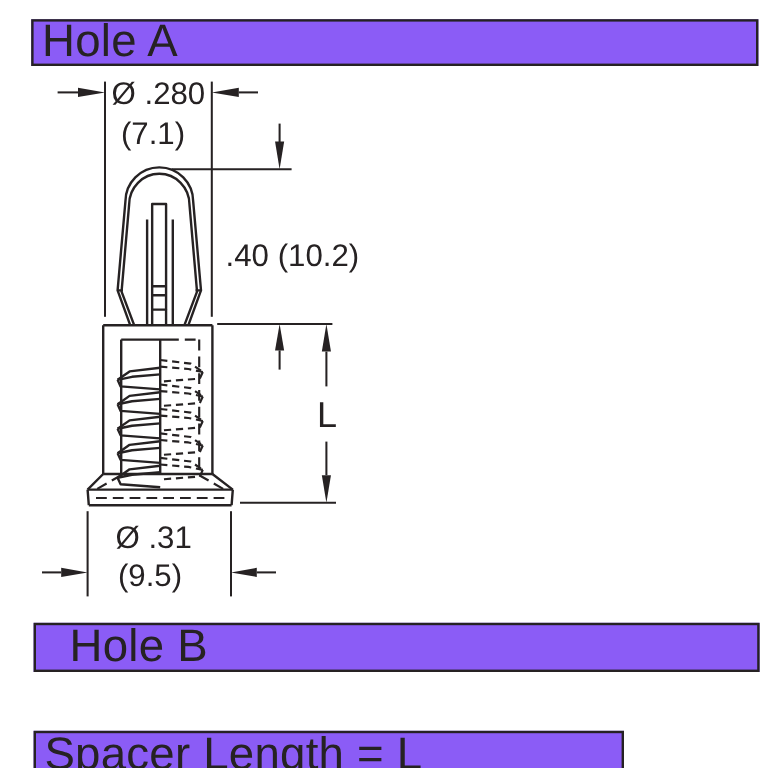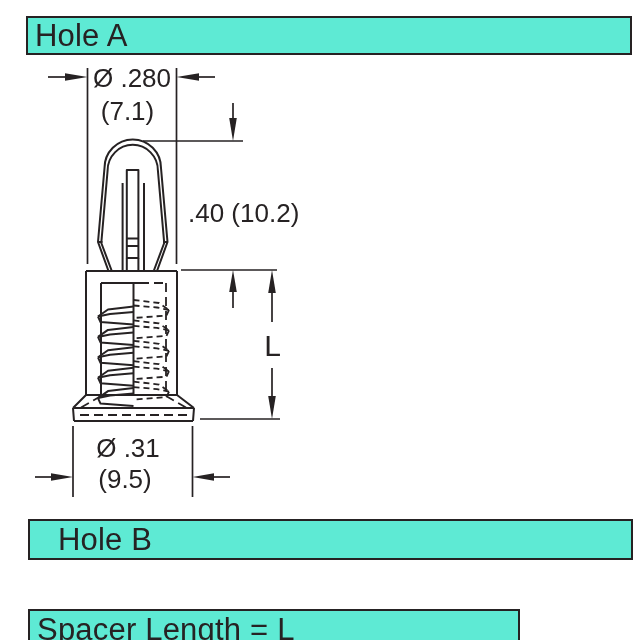--- a/index.html
+++ b/index.html
@@ -3,21 +3,21 @@
 <meta charset="utf-8">
 <style>
   html,body{margin:0;padding:0;background:#fff;}
   .screen{
     position:relative;width:640px;height:640px;background:#ffffff;
     font-family:"Liberation Sans",sans-serif;overflow:hidden;
   }
   .label-box{
     position:absolute;box-sizing:border-box;border:2px solid #262223;
     display:flex;align-items:center;padding-left:7px;
-    font-size:31px;color:#262223;letter-spacing:0.2px;background:#5eead4;
+    font-size:38px;color:#262223;letter-spacing:0.2px;background:#8b5cf6;
   }
   #box-hole-a{left:26px;top:16px;width:606px;height:39px;}
   #box-hole-b{left:28px;top:519px;width:605px;height:41px;padding-left:28px;}
   #box-spacer{left:28px;top:609px;width:492px;height:41px;}
   svg.drawing{position:absolute;left:0;top:0;}
   
   .s{stroke:#262223;stroke-width:2;fill:none;stroke-linejoin:round;}
   
   .hd{stroke:#262223;stroke-width:1.8;fill:none;stroke-dasharray:9 5;}
   .hdb{stroke:#262223;stroke-width:1.8;fill:none;stroke-dasharray:6 4;stroke-linejoin:round;}

